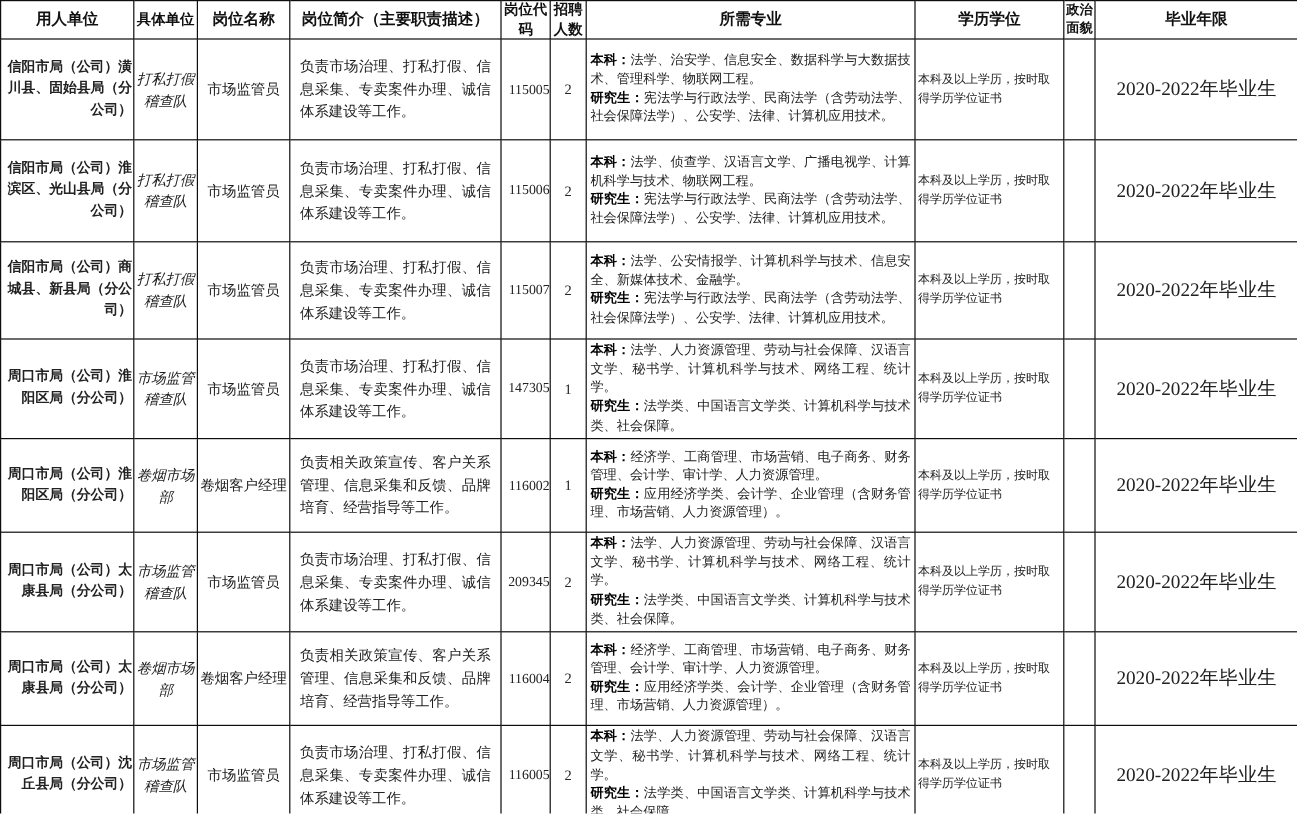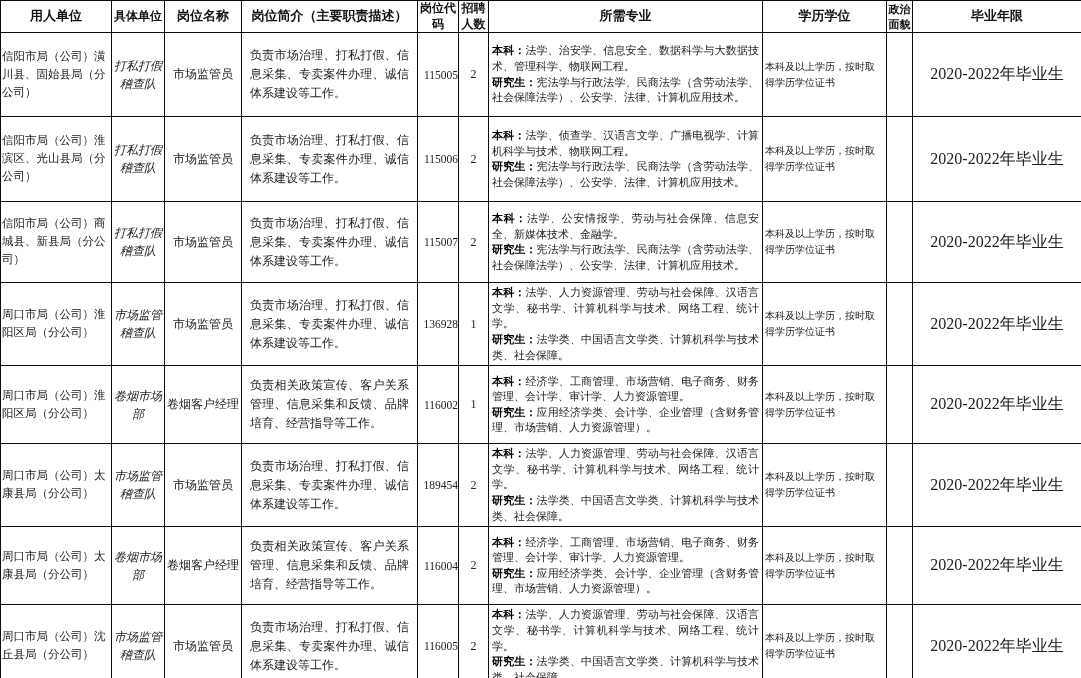--- a/index.html
+++ b/index.html
@@ -12,21 +12,21 @@
   tbody tr:nth-child(2){height:85px;}
   tbody tr:nth-child(3){height:81px;}
   tbody tr:nth-child(4){height:82px;}
   tbody tr:nth-child(5){height:78px;}
   tbody tr:nth-child(6){height:78px;}
   tbody tr:nth-child(7){height:78px;}
   tbody tr:nth-child(8){height:67px;}
   th{font-weight:bold;font-size:13px;text-align:center;color:#111;line-height:1.3;}
   th.th-unit,th.th-code,th.th-count{font-size:12px;}
   th.th-political{font-size:11px;}
-  .c-employer{text-align:left;font-size:11.5px;padding:0 1px;line-height:1.55;}
+  .c-employer{text-align:right;font-size:11.5px;padding:0 1px;line-height:1.55;font-weight:bold;}
   .c-unit{text-align:center;font-size:12px;padding:0 1px;line-height:1.5;font-style:italic;}
   .c-position{text-align:center;font-size:12px;padding:0 1px;}
   .c-desc{text-align:justify;font-size:12px;padding:2px 8px;line-height:1.58;}
   .c-code{text-align:right;font-size:11.5px;font-family:"Liberation Serif",serif;}
   .c-count{text-align:center;font-size:12px;}
   .c-majors{font-size:11px;padding:2px 3px;line-height:1.42;text-align:justify;}
   .c-majors .blabel{font-weight:bold;color:#000;}
   .c-degree{font-size:10px;padding:0 2px;line-height:1.6;text-align:left;}
   .c-political{font-size:12px;text-align:center;}
   .c-gradyear{text-align:center;font-size:16px;}
@@ -95,34 +95,34 @@
   </tr>
 
   <tr>
     <td class="c-employer">信阳市局（公司）商城县、新县局（分公司）</td>
     <td class="c-unit">打私打假稽查队</td>
     <td class="c-position">市场监管员</td>
     <td class="c-desc">负责市场治理、打私打假、信息采集、专卖案件办理、诚信体系建设等工作。</td>
     <td class="c-code">115007</td>
     <td class="c-count">2</td>
     <td class="c-majors">
-      <div><span class="blabel">本科：</span><span>法学、公安情报学、劳动与社会保障、信息安全、新媒体技术、金融学。</span></div>
+      <div><span class="blabel">本科：</span><span>法学、公安情报学、计算机科学与技术、信息安全、新媒体技术、金融学。</span></div>
       <div><span class="blabel">研究生：</span><span>宪法学与行政法学、民商法学（含劳动法学、社会保障法学）、公安学、法律、计算机应用技术。</span></div>
     </td>
     <td class="c-degree">本科及以上学历，按时取得学历学位证书</td>
     <td class="c-political"></td>
     <td class="c-gradyear">2020-2022年毕业生</td>
   </tr>
 
   <tr>
     <td class="c-employer">周口市局（公司）淮阳区局（分公司）</td>
     <td class="c-unit">市场监管稽查队</td>
     <td class="c-position">市场监管员</td>
     <td class="c-desc">负责市场治理、打私打假、信息采集、专卖案件办理、诚信体系建设等工作。</td>
-    <td class="c-code">136928</td>
+    <td class="c-code">147305</td>
     <td class="c-count">1</td>
     <td class="c-majors">
       <div><span class="blabel">本科：</span><span>法学、人力资源管理、劳动与社会保障、汉语言文学、秘书学、计算机科学与技术、网络工程、统计学。</span></div>
       <div><span class="blabel">研究生：</span><span>法学类、中国语言文学类、计算机科学与技术类、社会保障。</span></div>
     </td>
     <td class="c-degree">本科及以上学历，按时取得学历学位证书</td>
     <td class="c-political"></td>
     <td class="c-gradyear">2020-2022年毕业生</td>
   </tr>
 
@@ -140,21 +140,21 @@
     <td class="c-degree">本科及以上学历，按时取得学历学位证书</td>
     <td class="c-political"></td>
     <td class="c-gradyear">2020-2022年毕业生</td>
   </tr>
 
   <tr>
     <td class="c-employer">周口市局（公司）太康县局（分公司）</td>
     <td class="c-unit">市场监管稽查队</td>
     <td class="c-position">市场监管员</td>
     <td class="c-desc">负责市场治理、打私打假、信息采集、专卖案件办理、诚信体系建设等工作。</td>
-    <td class="c-code">189454</td>
+    <td class="c-code">209345</td>
     <td class="c-count">2</td>
     <td class="c-majors">
       <div><span class="blabel">本科：</span><span>法学、人力资源管理、劳动与社会保障、汉语言文学、秘书学、计算机科学与技术、网络工程、统计学。</span></div>
       <div><span class="blabel">研究生：</span><span>法学类、中国语言文学类、计算机科学与技术类、社会保障。</span></div>
     </td>
     <td class="c-degree">本科及以上学历，按时取得学历学位证书</td>
     <td class="c-political"></td>
     <td class="c-gradyear">2020-2022年毕业生</td>
   </tr>
 

